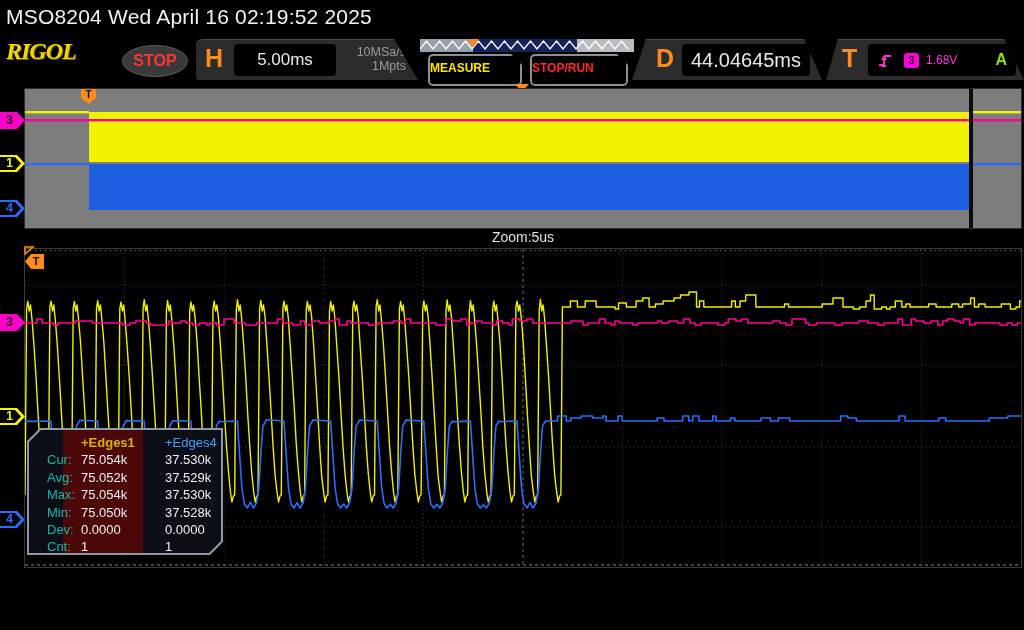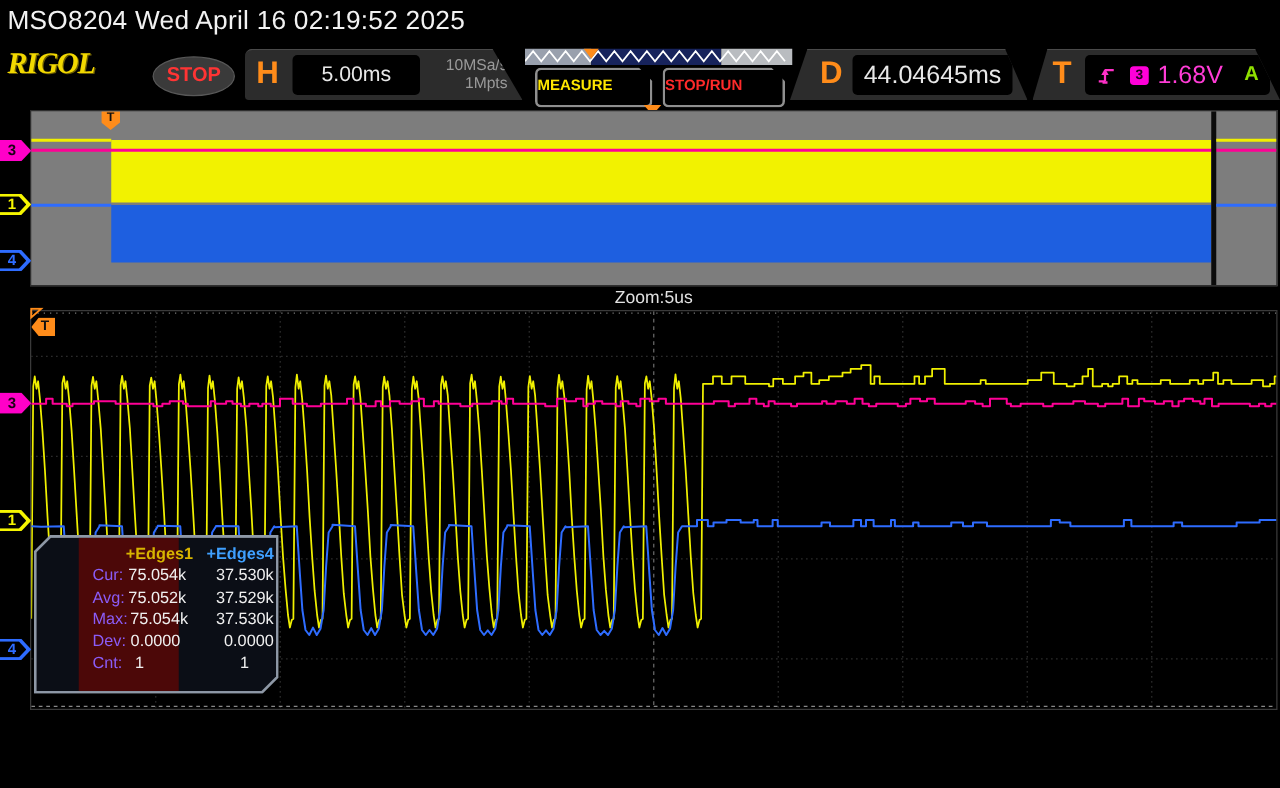--- a/index.html
+++ b/index.html
@@ -36,21 +36,21 @@
         clip-path:polygon(14px 0,calc(100% - 18px) 0,100% 100%,0 100%);}
   #d-tab .hdr-letter{left:24px;top:4px;}
   #d-val{left:50px;top:4px;width:128px;height:32px;line-height:32px;text-align:center;
          font-size:20px;color:#e8e8e8;}
   #t-tab{left:826px;top:39px;width:198px;height:40px;
         clip-path:polygon(12px 0,calc(100% - 20px) 0,100% 100%,0 100%);}
   #t-tab .hdr-letter{left:16px;top:4px;}
   #t-val{left:42px;top:4px;width:148px;height:32px;display:flex;align-items:center;}
   #trig-badge{width:15px;height:15px;background:#ff00d8;border-radius:3px;color:#26001f;
          font-size:11px;font-weight:bold;text-align:center;line-height:15px;margin-left:10px;}
-  #trig-level{color:#ff3cd6;font-size:20px;margin-left:7px;}
+  #trig-level{color:#ff3cd6;font-size:12px;margin-left:7px;}
   #trig-sweep{color:#90e000;font-size:16px;font-weight:bold;margin-left:auto;margin-right:9px;}
   #trig-pos-tri{left:515px;top:84px;width:0;height:0;border-left:7px solid transparent;
          border-right:7px solid transparent;border-top:8px solid #ff8c1a;}
 
   
   #overview{left:24px;top:88px;width:998px;height:141px;background:#7d7d7d;border:1px solid #2e2e2e;box-sizing:border-box;}
   #ov-tflag{left:81px;top:89px;width:15px;height:15px;background:#ff8c1a;color:#111;
       font-size:10px;font-weight:bold;text-align:center;line-height:12px;
       clip-path:polygon(0 0,100% 0,100% 60%,50% 100%,0 60%);}
   #zoom-label{left:24px;top:229px;width:998px;text-align:center;font-size:14px;color:#e2e2e2;}
@@ -73,27 +73,27 @@
       font-size:11px;font-weight:bold;text-align:center;line-height:15px;padding-left:3px;box-sizing:border-box;
       clip-path:polygon(0 50%,32% 0,100% 0,100% 100%,32% 100%);}
   #corner-tri{left:24px;top:246px;}
 
   
   #meas-panel{left:27px;top:428px;width:196px;height:127px;background:#8e98a6;
       clip-path:polygon(13px 0,100% 0,100% calc(100% - 13px),calc(100% - 13px) 100%,0 100%,0 13px);}
   #meas-inner{position:absolute;left:2px;top:2px;right:2px;bottom:2px;background:#0b0e16;
       clip-path:polygon(12px 0,100% 0,100% calc(100% - 12px),calc(100% - 12px) 100%,0 100%,0 12px);}
   #meas-maroon{position:absolute;left:34px;top:0;width:80px;height:100%;background:#4c0808;}
-  #meas-grid{position:absolute;left:1px;top:4px;right:2px;font-size:13px;line-height:17.4px;}
+  #meas-grid{position:absolute;left:18px;top:4px;right:2px;font-size:13px;line-height:17.4px;}
   .mrow{display:flex;}
-  .mrow .c0{width:32px;color:#8b5cf6;margin-left:44px;}
+  .mrow .c0{width:32px;color:#14b8a6;}
   .mrow .c1{width:84px;color:#f0f0f0;padding-left:2px;}
   .mrow .c2{color:#f0f0f0;}
   .mhdr .c1{color:#d7b400;font-weight:bold;}
-  .mhdr .c2{color:#3fa0ff;font-weight:bold;}
+  .mhdr .c2{color:#3fa0ff;font-weight:normal;}
 
   
   #bottombar{left:0;top:572px;width:1024px;height:58px;background:#000;}
 </style>
 </head>
 <body>
 
 <div class="abs" id="titlebar">
   <span>MSO8204  Wed April 16 02:19:52 2025</span>
 </div>
@@ -228,20 +228,25 @@
             <span class="c0">Avg:</span>
             <span class="c1">75.052k</span>
             <span class="c2">37.529k</span>
           </div>
           <div class="mrow">
             <span class="c0">Max:</span>
             <span class="c1">75.054k</span>
             <span class="c2">37.530k</span>
           </div>
           <div class="mrow">
+            <span class="c0">Min:</span>
+            <span class="c1">75.050k</span>
+            <span class="c2">37.528k</span>
+          </div>
+          <div class="mrow">
             <span class="c0">Dev:</span>
             <span class="c1">0.0000</span>
             <span class="c2">0.0000</span>
           </div>
           <div class="mrow">
             <span class="c0">Cnt:</span>
             <span class="c1">1</span>
             <span class="c2">1</span>
           </div>
         </div>

